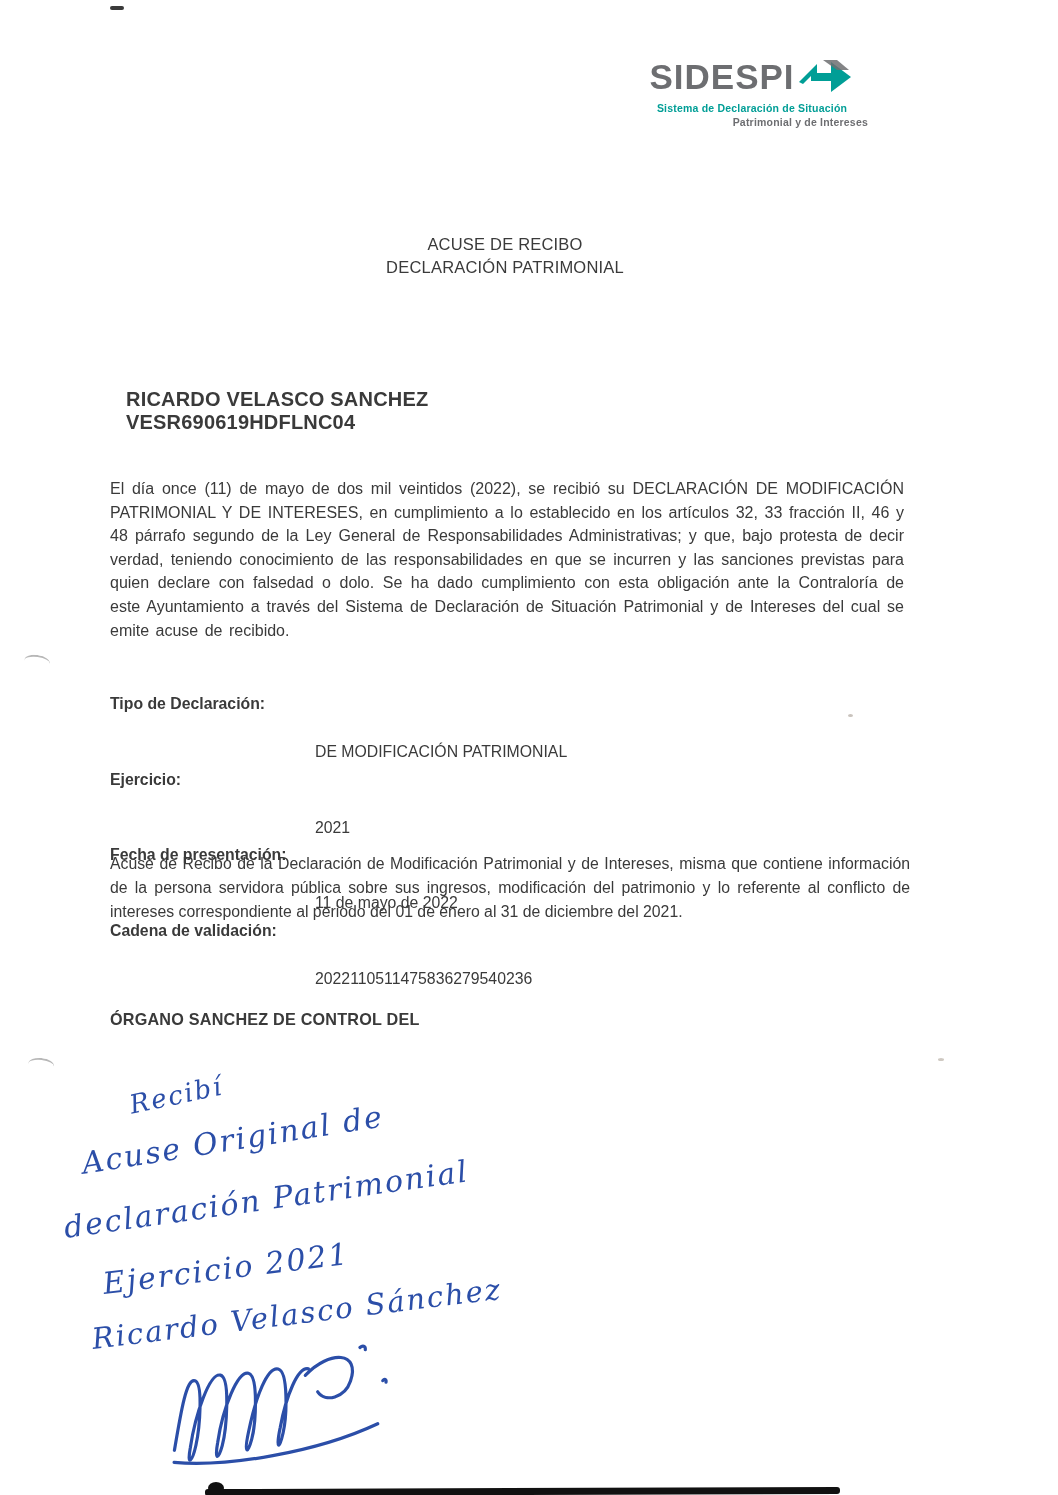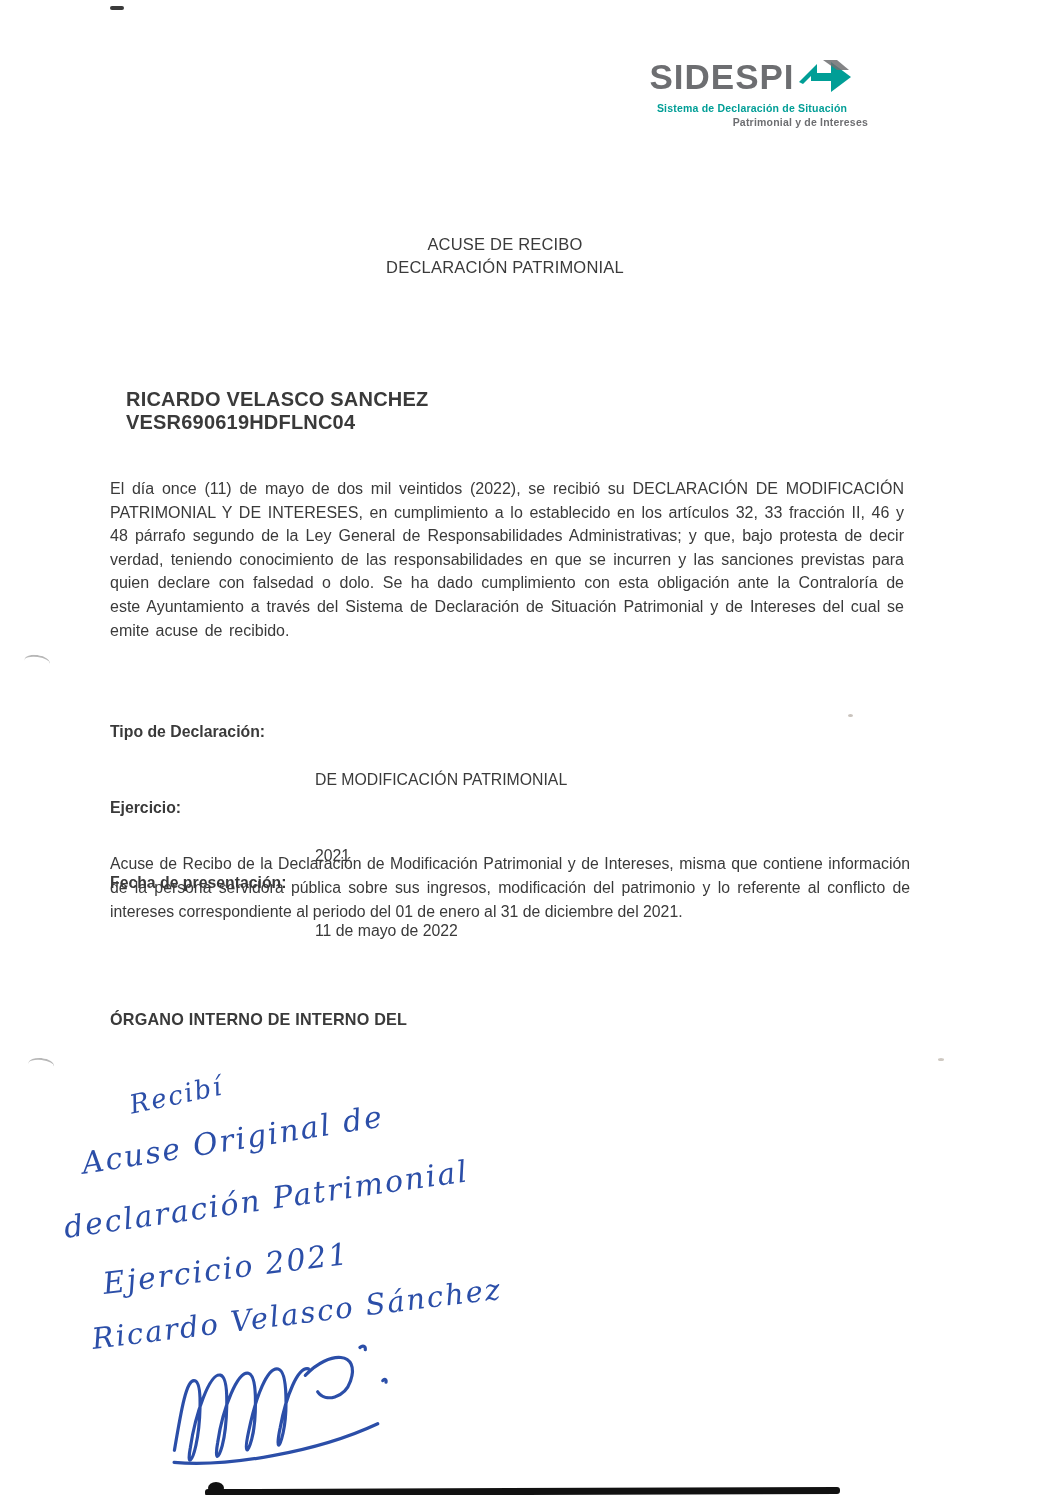--- a/index.html
+++ b/index.html
@@ -48,21 +48,21 @@
     position: absolute; top: 477px; left: 110px; width: 794px;
     font-size: 16px; line-height: 23.6px; text-align: justify;
     word-spacing: 2px;
   }
   .para-acuse {
     position: absolute; top: 852px; left: 110px; width: 800px;
     font-size: 15.8px; line-height: 24px; text-align: justify;
   }
 
   
-  .fields { position: absolute; top: 718px; left: 110px; width: 700px; }
+  .fields { position: absolute; top: 690px; left: 110px; width: 700px; }
   .field-row { display: flex; line-height: 27.5px; font-size: 15.8px; }
   .field-label { font-weight: bold; width: 205px; flex: 0 0 205px; }
   .field-value { flex: 1; margin-top: 48px; }
 
   
   .organ-heading {
     position: absolute; top: 1010px; left: 110px;
     font-size: 16.2px; font-weight: bold; letter-spacing: 0.2px;
   }
 
@@ -152,25 +152,29 @@
       <span class="field-value">DE MODIFICACIÓN PATRIMONIAL</span>
     </div>
     <div class="field-row">
       <span class="field-label">Ejercicio:</span>
       <span class="field-value">2021</span>
     </div>
     <div class="field-row">
       <span class="field-label">Fecha de presentación:</span>
       <span class="field-value">11 de mayo de 2022</span>
     </div>
+    <div class="field-row">
+      <span class="field-label">Cadena de validación:</span>
+      <span class="field-value">2022110511475836279540236</span>
+    </div>
   </div>
 
   <div class="para-acuse">Acuse de Recibo de la Declaración de Modificación Patrimonial y de Intereses, misma que contiene información de la persona servidora pública sobre sus ingresos, modificación del patrimonio y lo referente al conflicto de intereses correspondiente al periodo del 01 de enero al 31 de diciembre del 2021.</div>
 
-  <div class="organ-heading">ÓRGANO INTERNO DE INTERNO DEL</div>
+  <div class="organ-heading">ÓRGANO SANCHEZ DE CONTROL DEL</div>
 
   <div class="hand hand-0 ink" style="color: rgb(43, 78, 168);">Recibí</div>
   <div class="hand hand-1 ink" style="color: rgb(43, 78, 168);">Acuse Original de</div>
   <div class="hand hand-2 ink" style="color: rgb(43, 78, 168);">declaración Patrimonial</div>
   <div class="hand hand-3 ink" style="color: rgb(43, 78, 168);">Ejercicio 2021</div>
   <div class="hand hand-4 ink" style="color: rgb(43, 78, 168);">Ricardo Velasco Sánchez</div>
 
   <div class="signature ink" style="color: rgb(43, 78, 168);">
     <svg width="265" height="135" viewBox="0 0 265 135" fill="none" stroke="currentColor" stroke-width="3.2" stroke-linecap="round" stroke-linejoin="round">
       <path d="M10,100 C22,62 32,30 40,34 C48,38 38,82 32,98 C26,114 20,118 26,100 C36,66 56,28 66,32 C76,36 64,88 58,102 C52,116 48,116 54,98 C64,64 84,30 94,34 C104,38 94,86 88,100 C82,114 78,114 86,92 C98,58 114,30 124,34 C134,38 126,82 120,98 C114,114 110,114 118,92 C128,62 144,34 154,38"></path>

